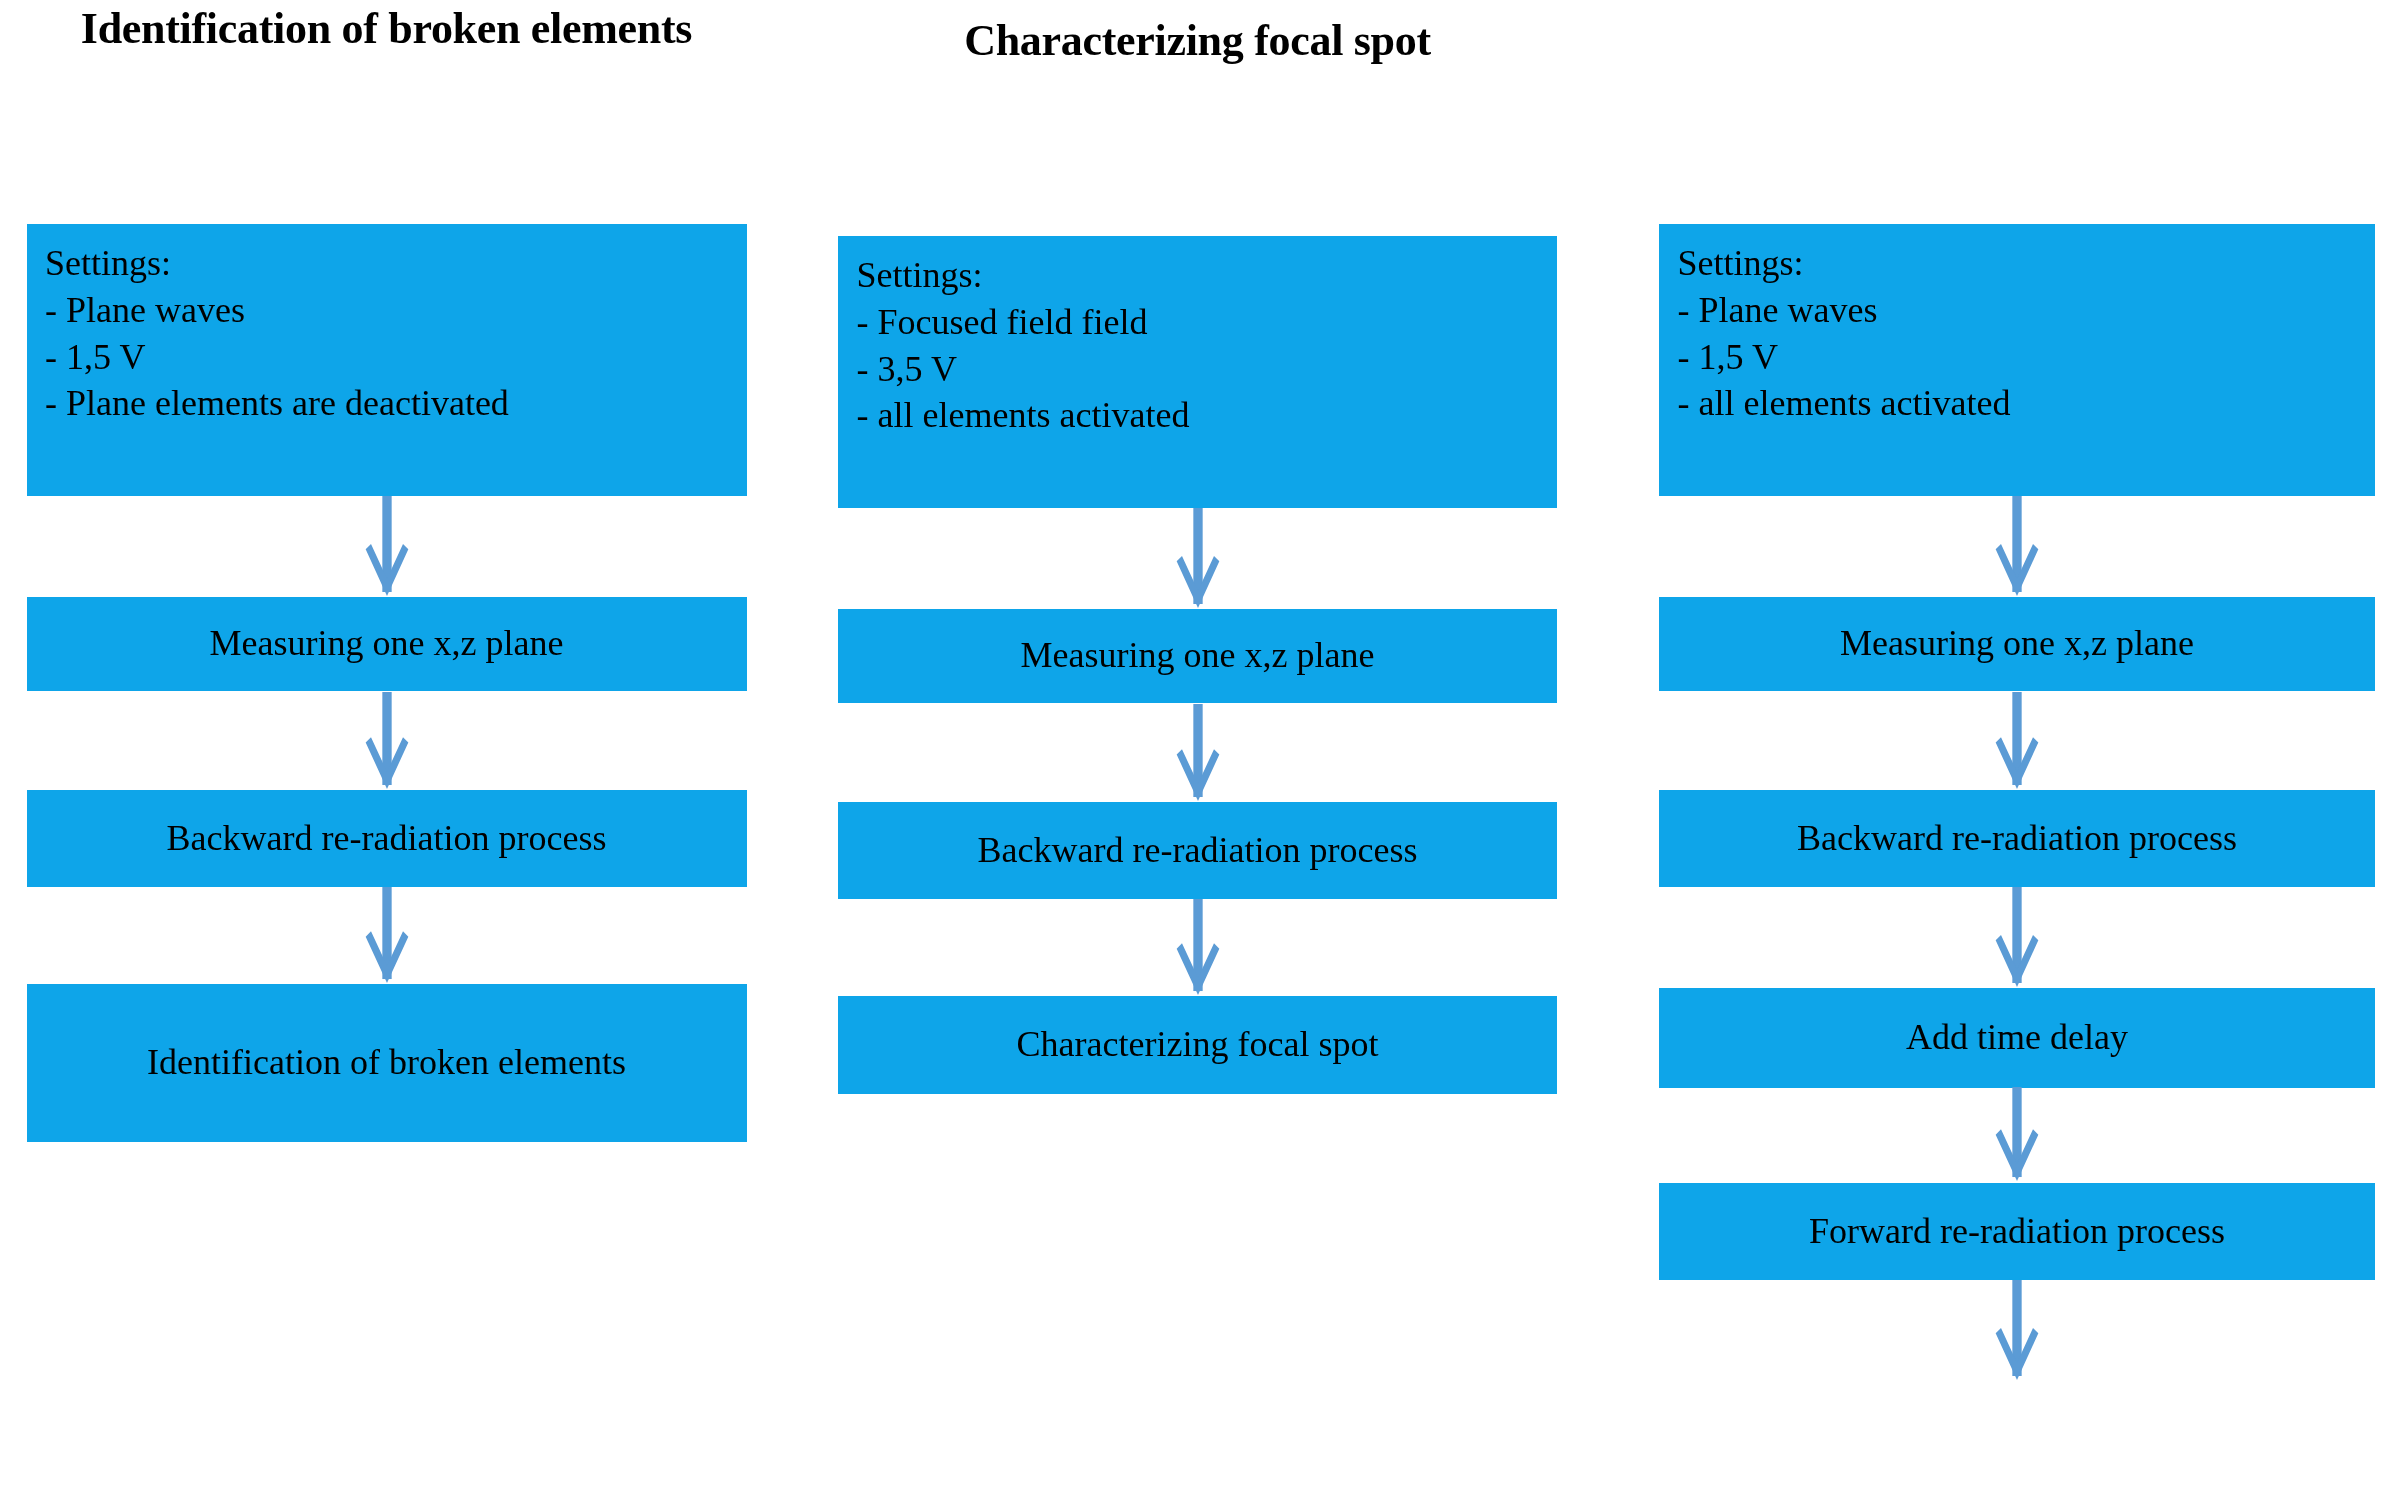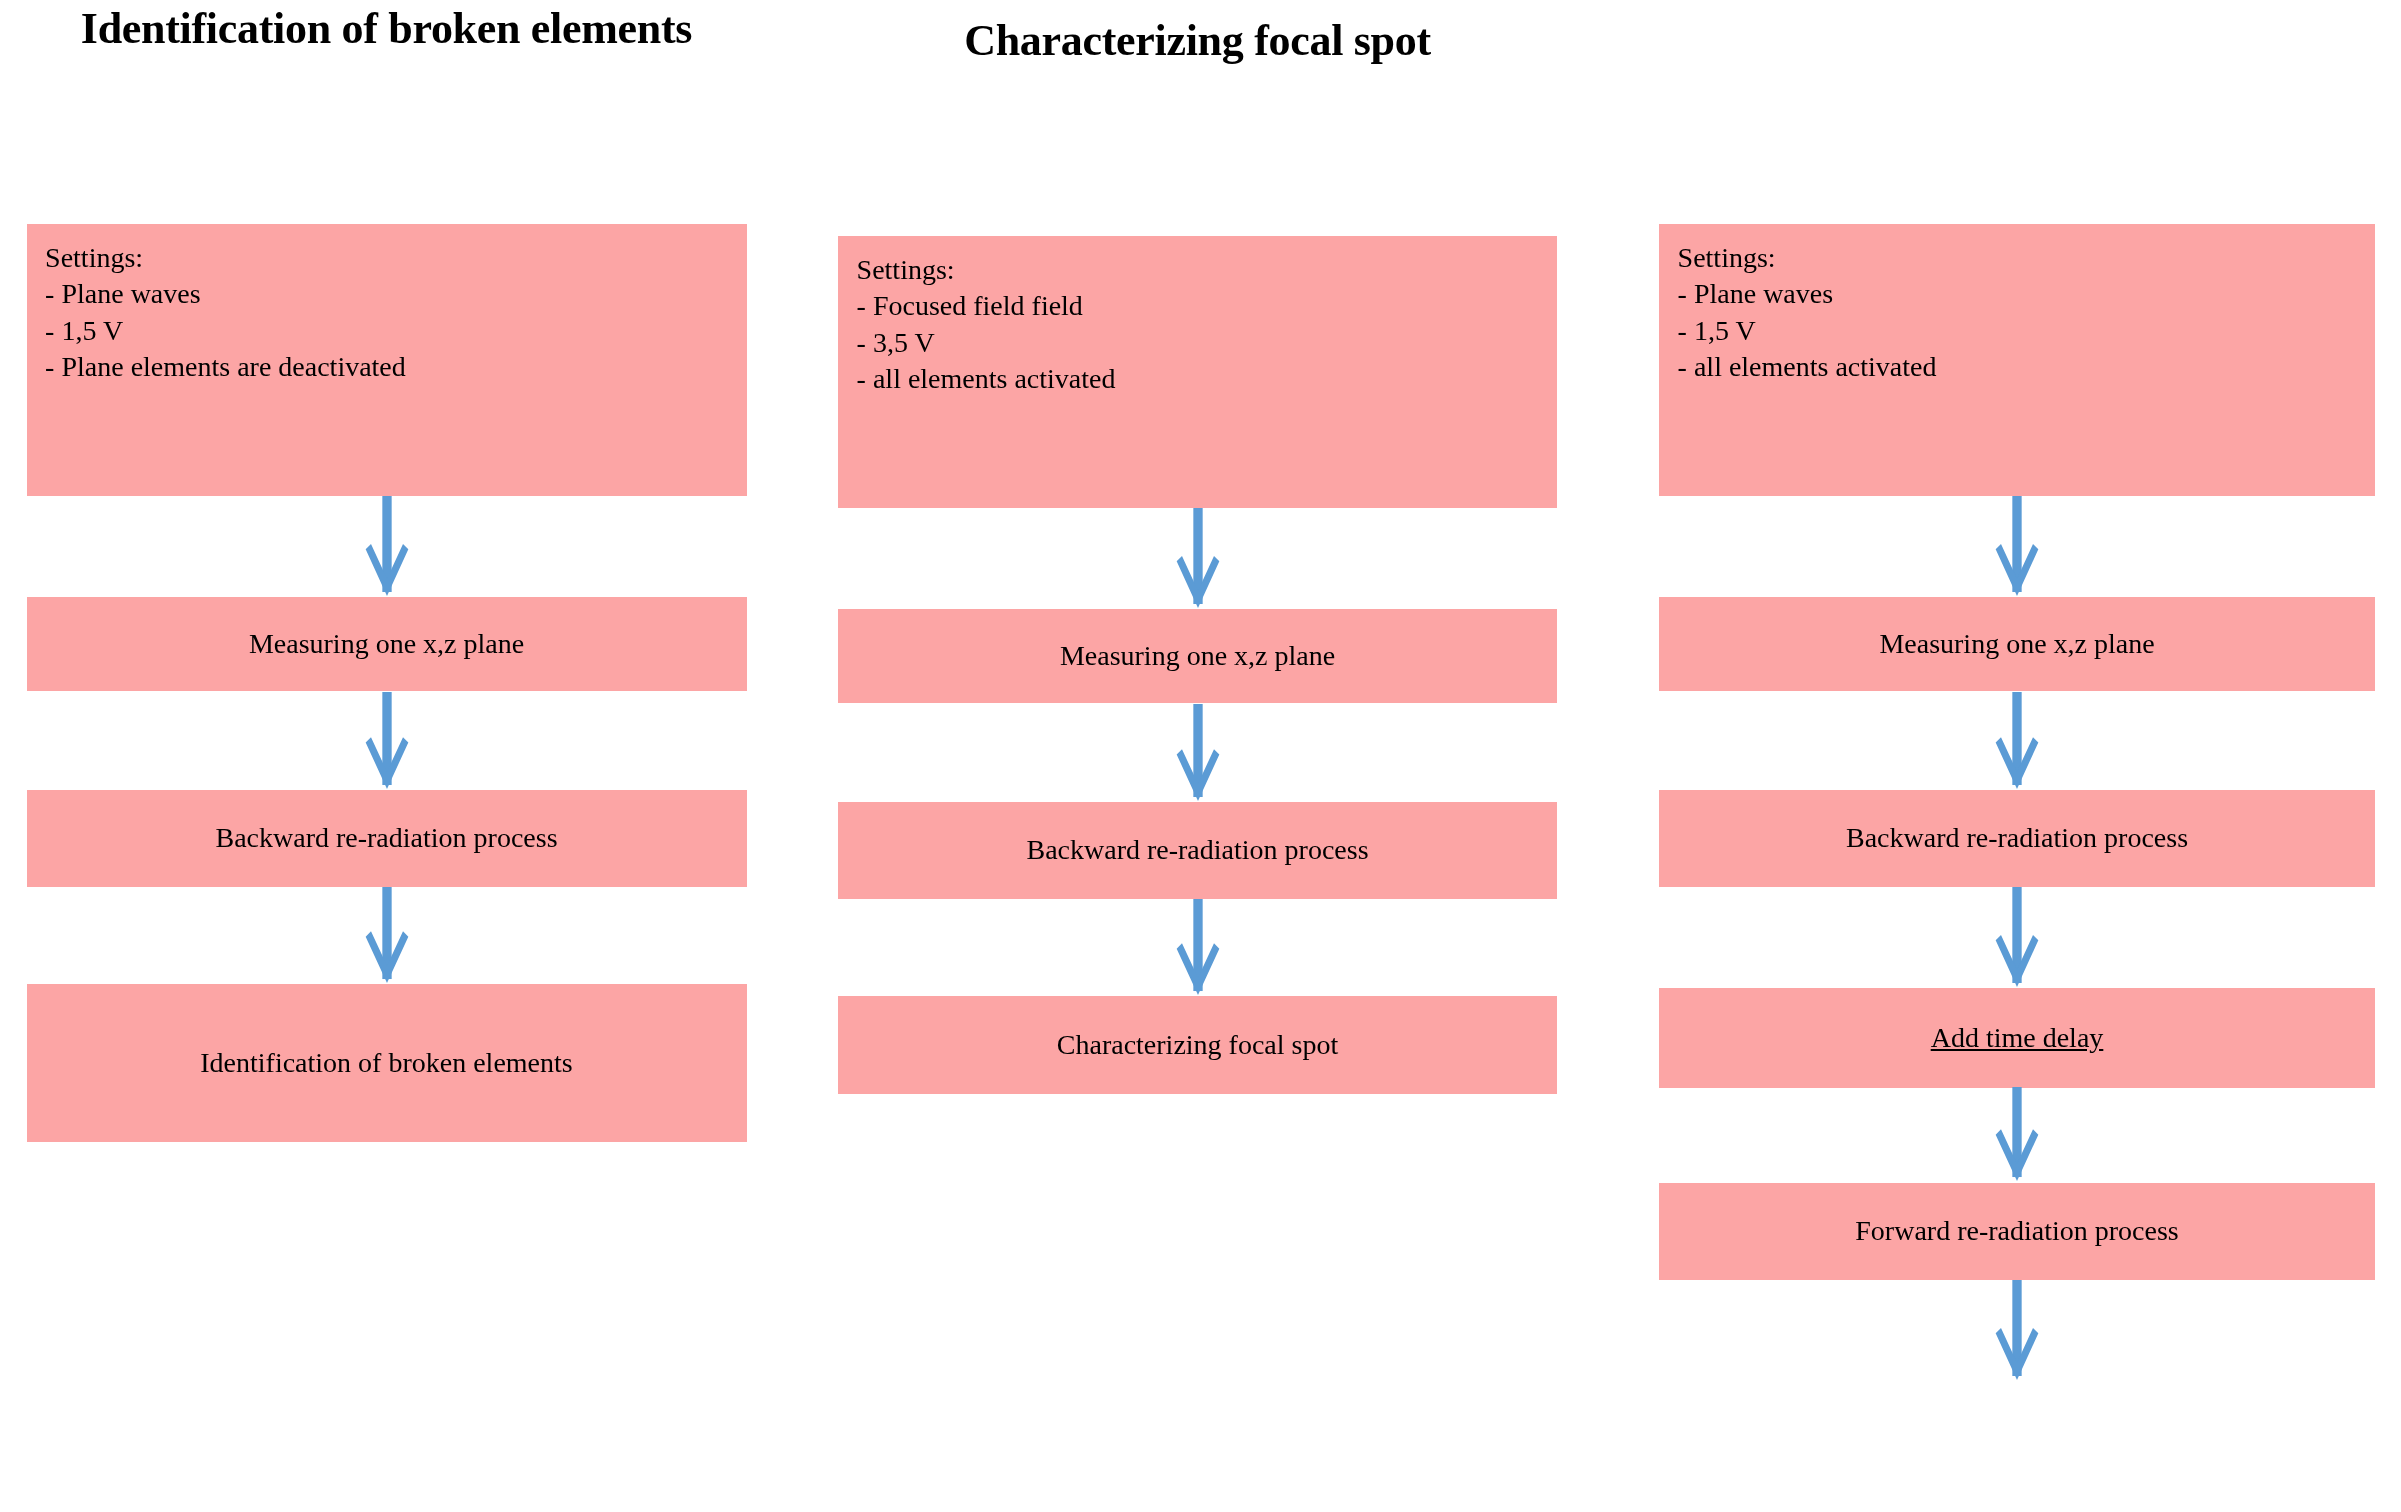--- a/index.html
+++ b/index.html
@@ -40,27 +40,27 @@
     font-weight: bold;
     font-size: 44px;
     line-height: 1.08;
     letter-spacing: -0.3px;
   }
 
   .node {
     position: absolute;
     left: 0;
     width: 100%;
-    background: #fca5a5;
+    background: #0ea5e9;
     box-sizing: border-box;
     display: flex;
     align-items: center;
     justify-content: center;
     text-align: center;
-    font-size: 28px;
+    font-size: 36px;
     line-height: 1.32;
   }
 
   .node.settings {
     justify-content: flex-start;
     align-items: flex-start;
     padding: 16px 0 0 18.6px;
     text-align: left;
   }
   .settings-list {
@@ -211,21 +211,21 @@
           <span class="settings-line">- 1,5 V</span>
           <span class="settings-line">- all elements activated</span>
         </div>
       </div>
       <div class="node" style="top: 597px; height: 94px;">
         <span class="node-label">Measuring one x,z plane</span>
       </div>
       <div class="node" style="top: 790px; height: 97px;">
         <span class="node-label">Backward re-radiation process</span>
       </div>
-      <div class="node" style="top: 988px; height: 100px; text-decoration: underline;">
+      <div class="node" style="top: 988px; height: 100px;">
         <span class="node-label">Add time delay</span>
       </div>
       <div class="node" style="top: 1183px; height: 97px;">
         <span class="node-label">Forward re-radiation process</span>
       </div>
       <div class="arrow" style="top: 496px; height: 100px; left: 50%;">
     <svg viewBox="0 0 72 150" preserveAspectRatio="none" xmlns="http://www.w3.org/2000/svg">
       <rect x="29" y="0" width="14" height="144" fill="#5b9bd5"></rect>
       <path d="M 36 150
                L 4 80

